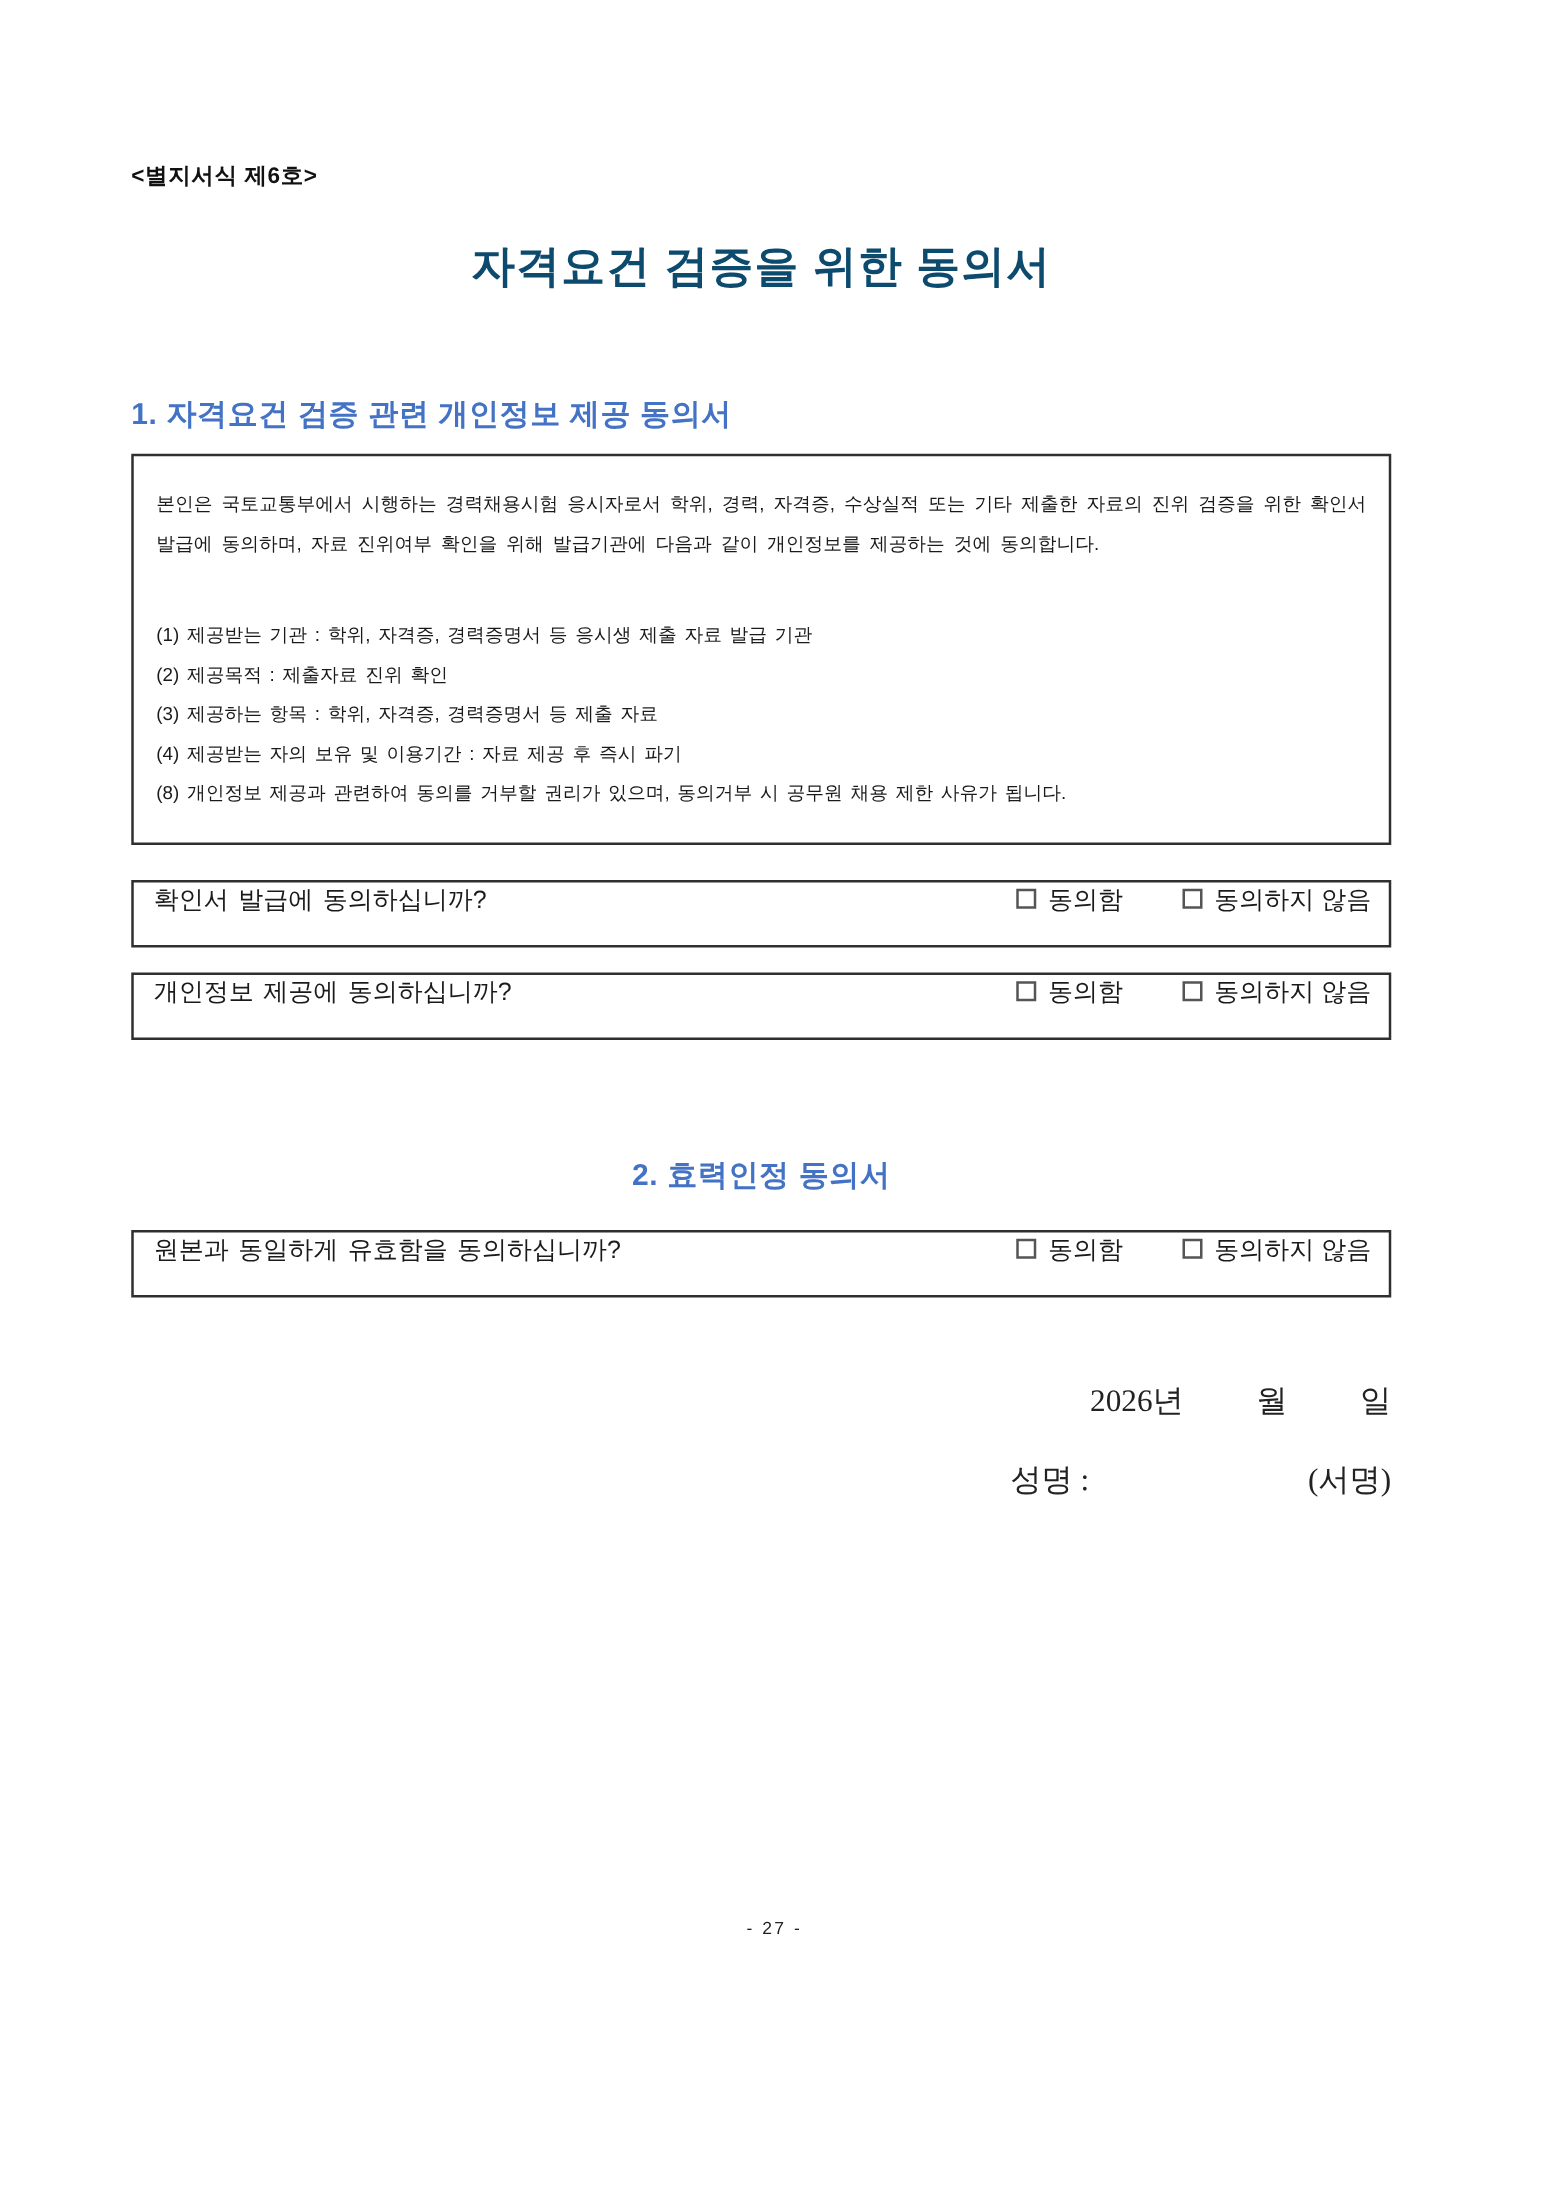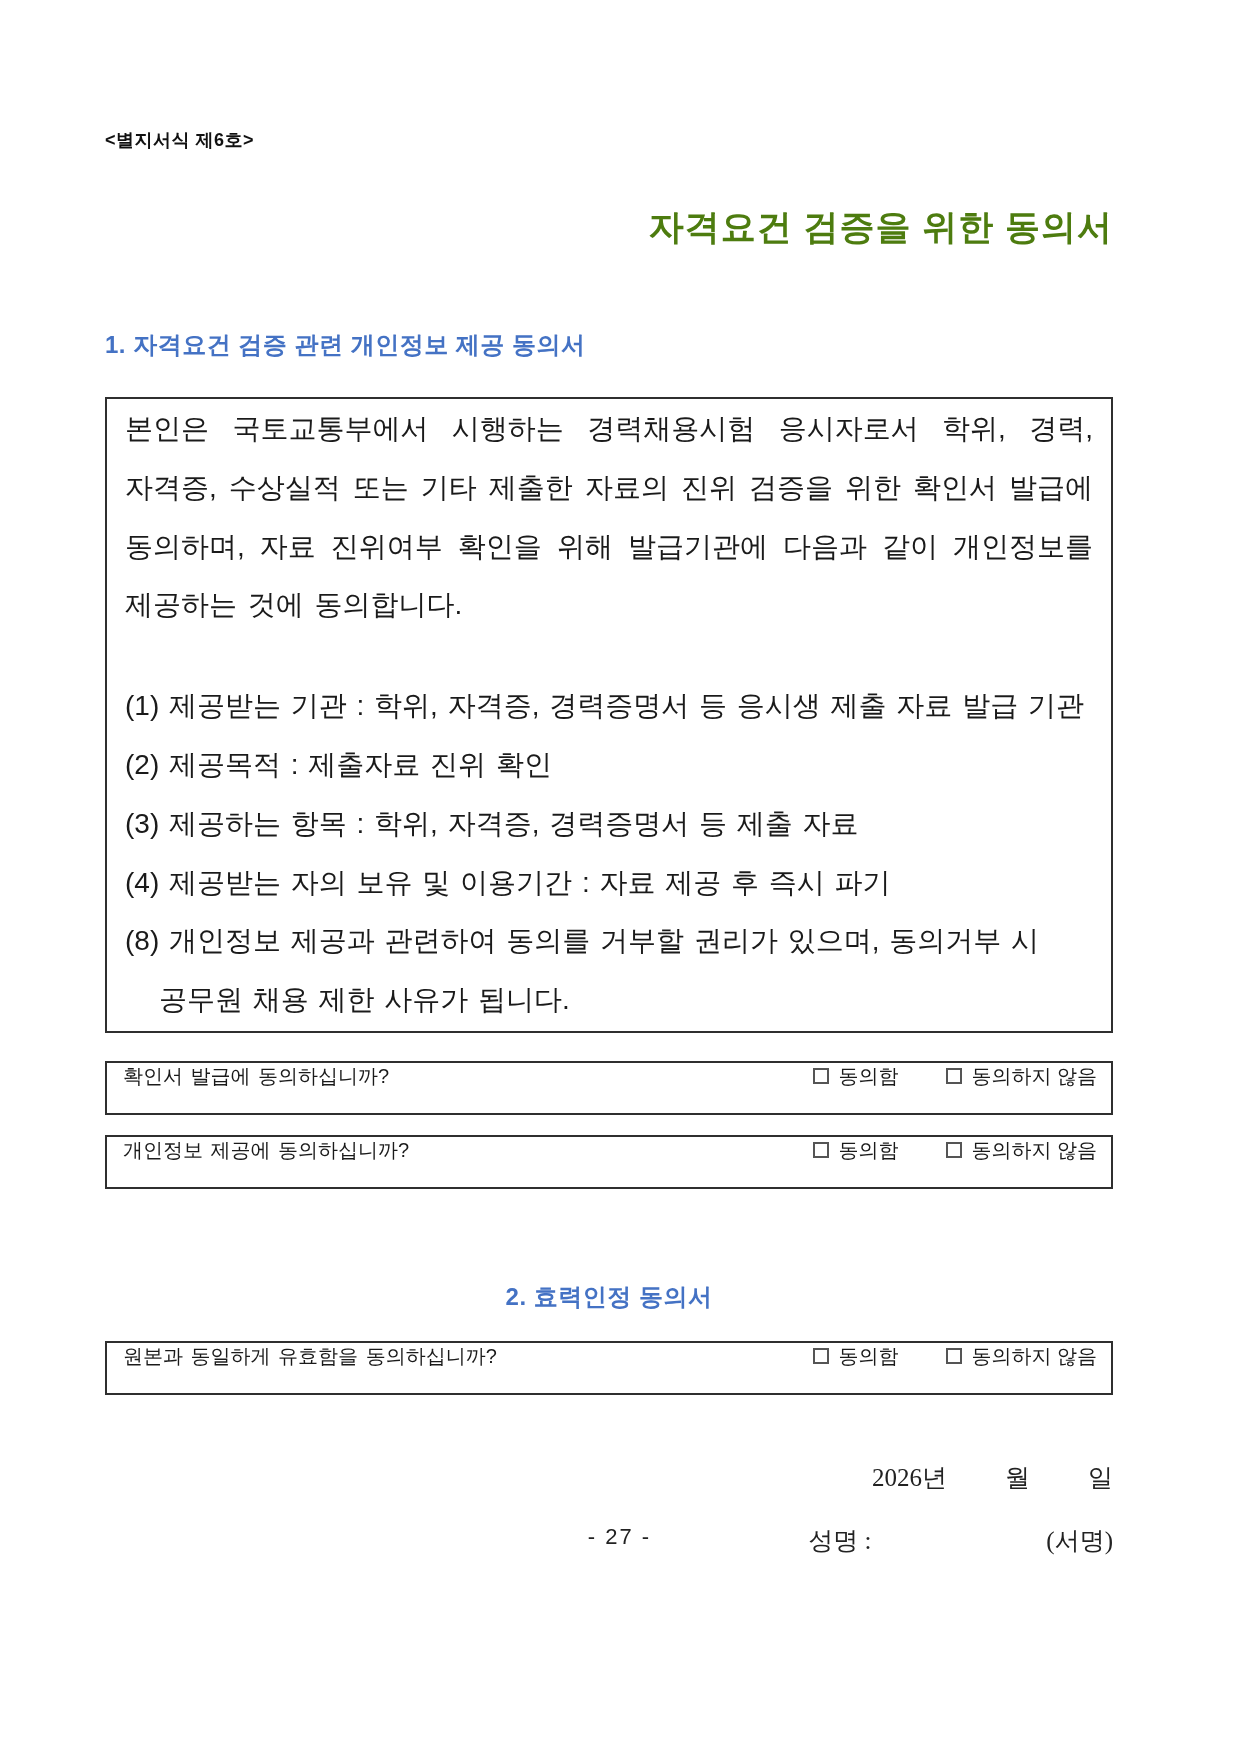--- a/index.html
+++ b/index.html
@@ -20,40 +20,40 @@
     margin-left: 105px;
     padding-top: 128px;
   }
   .form-label {
     font-size: 18px;
     font-weight: bold;
     color: #111;
     letter-spacing: 0.5px;
   }
   .title {
-    margin-top: 52px;
-    text-align: right;
+    margin-top: 38px;
+    text-align: center;
     font-size: 35px;
     font-weight: bold;
-    color: #4d7c0f;
+    color: #0c4a6e;
     letter-spacing: 1px;
   }
   .sec-heading {
     margin-top: 78px;
     font-size: 24px;
     font-weight: bold;
     color: #4472c4;
     letter-spacing: 0.5px;
   }
   .sec-heading.second { margin-top: 92px; text-align: center; }
   .textbox {
-    margin-top: 36px;
+    margin-top: 16px;
     border: 2px solid #2f2f2f;
-    padding: 1px 18px;
-    font-size: 28px;
+    padding: 23px 18px;
+    font-size: 15px;
     line-height: 2.1;
     word-break: keep-all;
   }
   .textbox .para {
     text-align: justify;
     word-spacing: 3px;
   }
   .spacer { height: 42px; }
   .list-item {
     padding-left: 34px;
@@ -101,21 +101,21 @@
     font-size: 32px;
     font-weight: bold;
     letter-spacing: 2px;
   }
   .page-number {
     position: absolute;
     bottom: 58px;
     left: 0;
     width: 100%;
     text-align: center;
-    font-size: 22px;
+    font-size: 14px;
     letter-spacing: 2px;
     color: #222;
   }
 </style>
 </head>
 <body>
 
 <div class="page">
   <div class="content">
 

